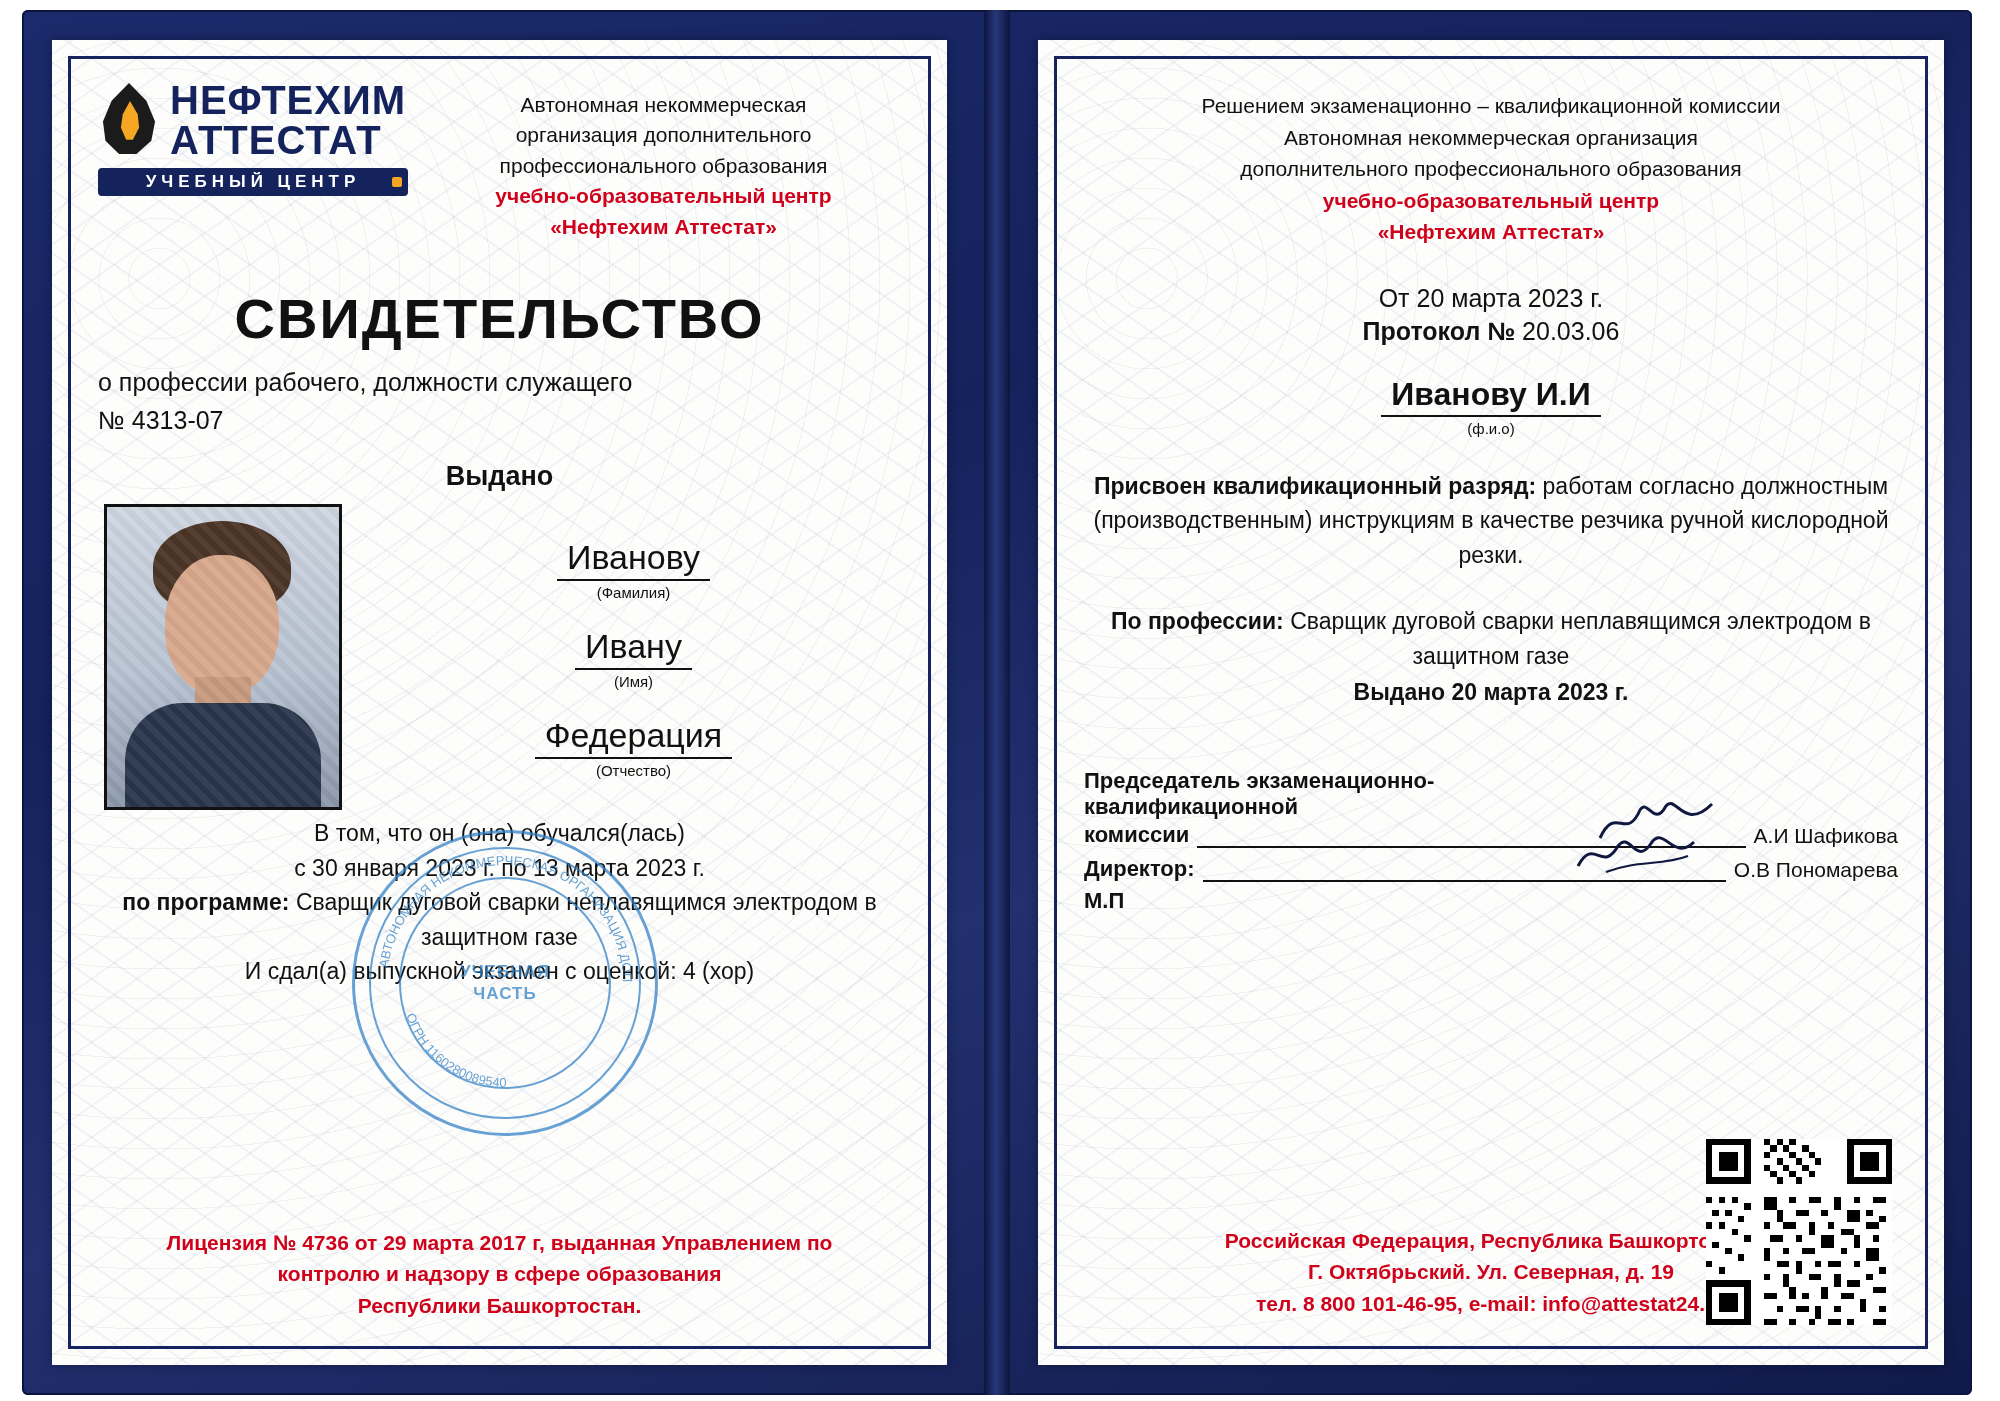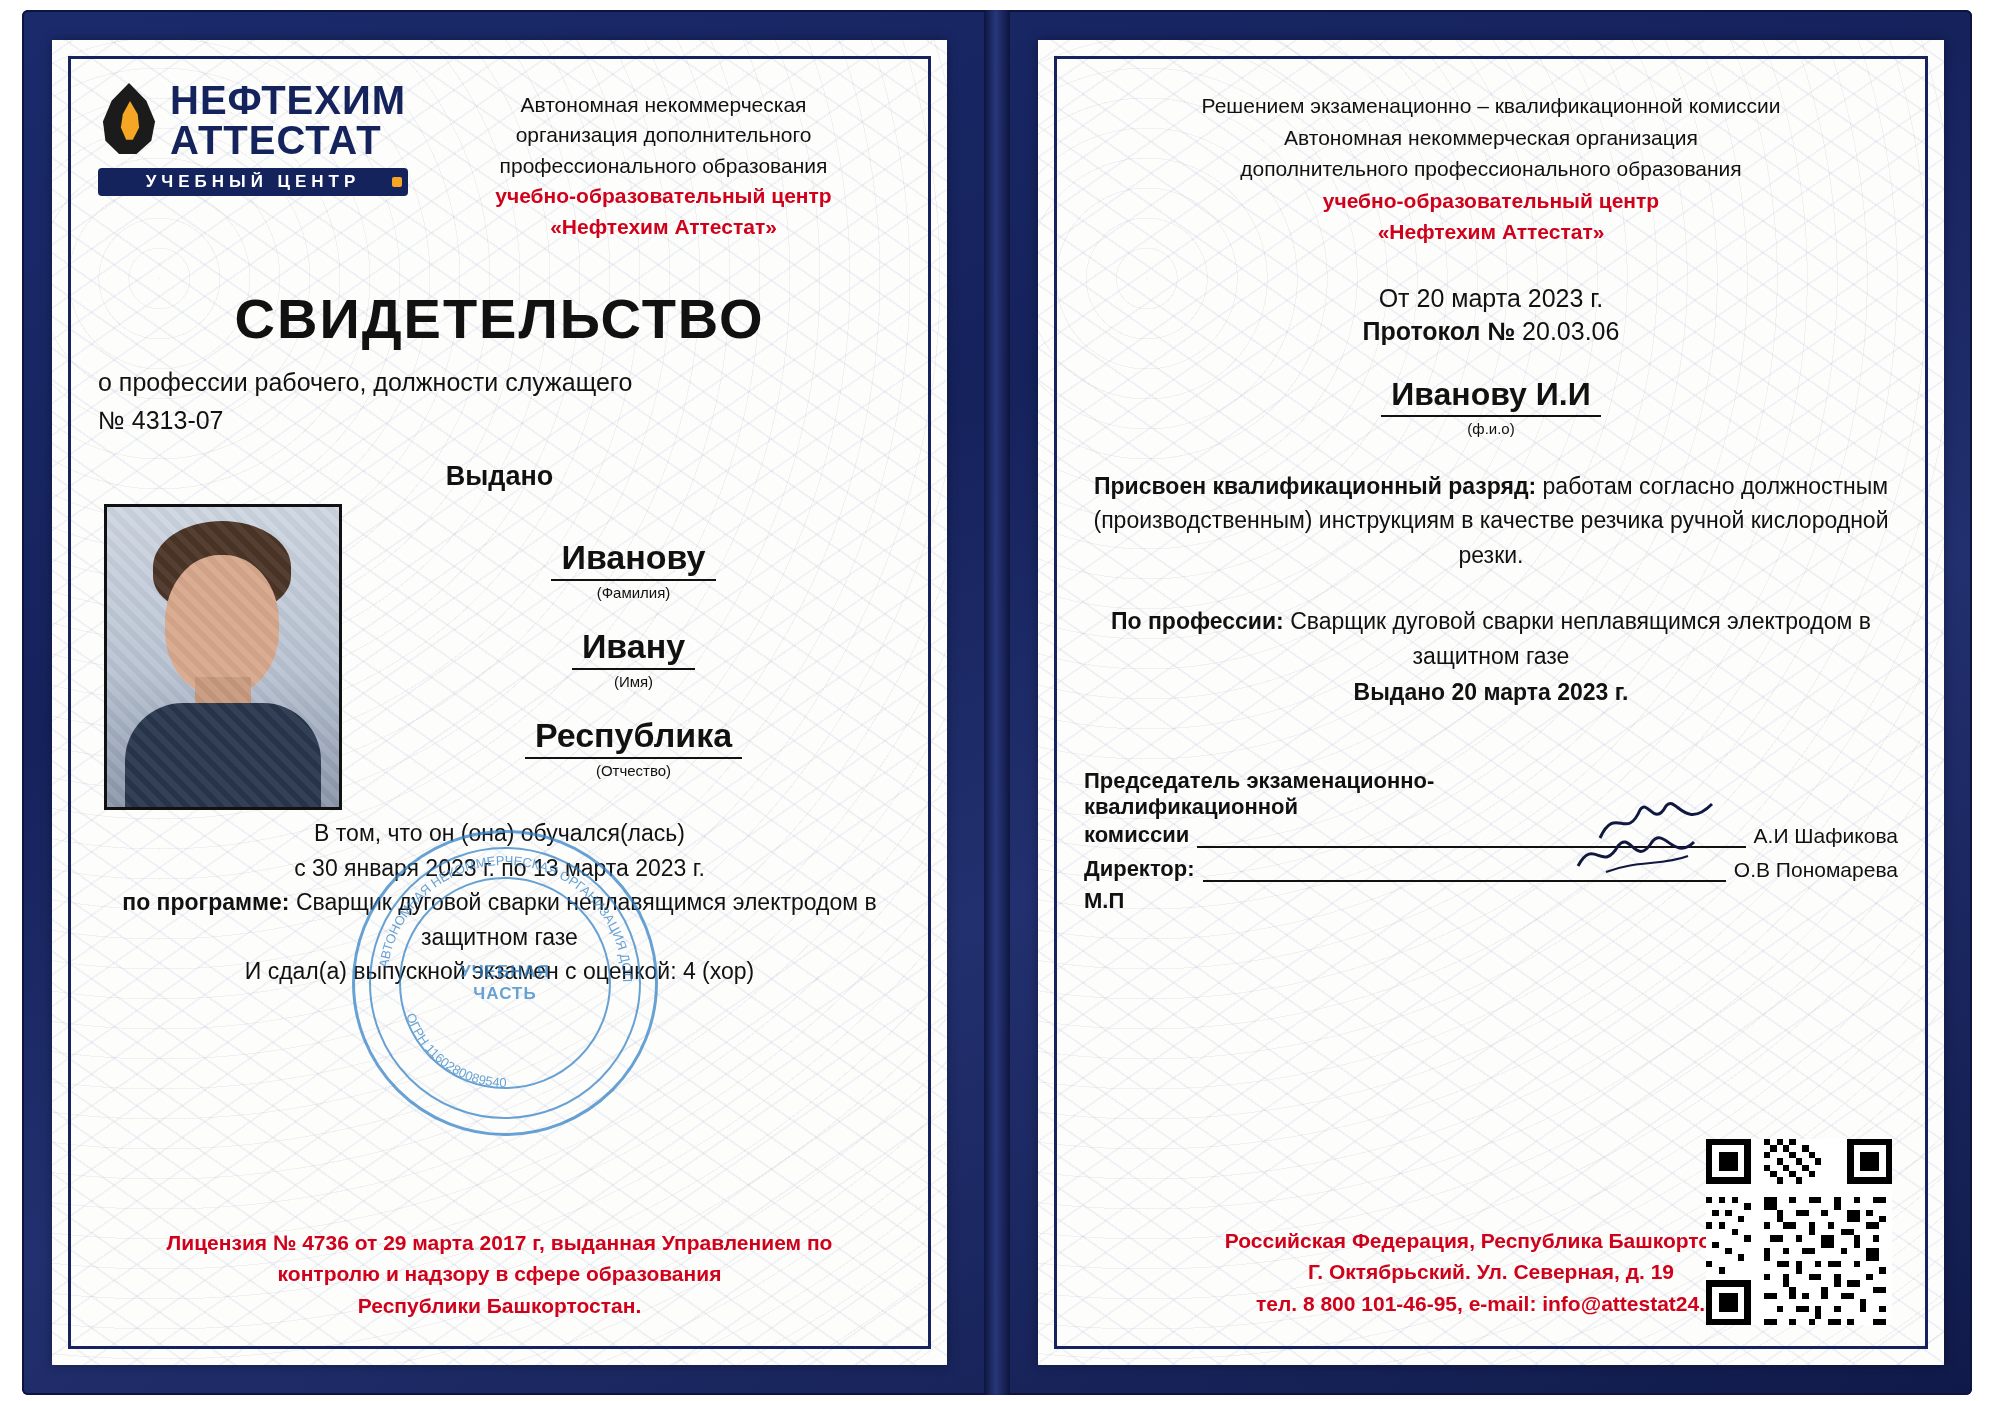--- a/index.html
+++ b/index.html
@@ -88,21 +88,21 @@
     position:relative;overflow:hidden;
   }
   .photo .hair{position:absolute;left:46px;top:14px;width:138px;height:92px;border-radius:50% 50% 40% 40%;background:#4c3527;}
   .photo .face{position:absolute;left:58px;top:48px;width:114px;height:140px;border-radius:48% 48% 46% 46%;background:#d8a98d;}
   .photo .neck{position:absolute;left:88px;top:170px;width:56px;height:42px;background:#c89a7e;}
   .photo .body{position:absolute;left:18px;top:196px;width:196px;height:110px;background:#28364c;border-radius:58px 58px 0 0;}
   .photo .shade{position:absolute;inset:0;background:
      repeating-linear-gradient(45deg, rgba(255,255,255,.05) 0 6px, rgba(0,0,0,.04) 6px 12px);}
   .names{flex:1;text-align:center;padding-top:34px;}
   .name-line{margin-bottom:26px;}
-  .name-line .nm{font-size:34px;font-weight:bold;border-bottom:2px solid #111;display:inline-block;padding:0 10px 2px;}
+  .name-line .nm{font-size:34px;font-weight:normal;border-bottom:2px solid #111;display:inline-block;padding:0 10px 2px;}
   .name-line .lbl{font-size:15px;display:block;margin-top:3px;}
 
   .body-text{text-align:center;font-size:23px;line-height:1.5;margin-top:6px;}
   .body-text b{font-weight:bold;}
   .license{
     position:absolute;left:46px;right:46px;bottom:44px;text-align:center;
     color:#d0021b;font-weight:bold;font-size:21px;line-height:1.5;
   }
 
   
@@ -192,21 +192,21 @@
         <div class="names">
           <div class="name-line">
             <span class="nm">Иванову</span>
             <span class="lbl">(Фамилия)</span>
           </div>
           <div class="name-line">
             <span class="nm">Ивану</span>
             <span class="lbl">(Имя)</span>
           </div>
           <div class="name-line">
-            <span class="nm">Республика</span>
+            <span class="nm">Федерация</span>
             <span class="lbl">(Отчество)</span>
           </div>
         </div>
       </div>
 
       <div class="body-text">
         <div>В том, что он (она) обучался(лась)</div>
         <div>с 30 января 2023 г. по 13 марта 2023 г.</div>
         <div>
           <b>по программе:</b>

